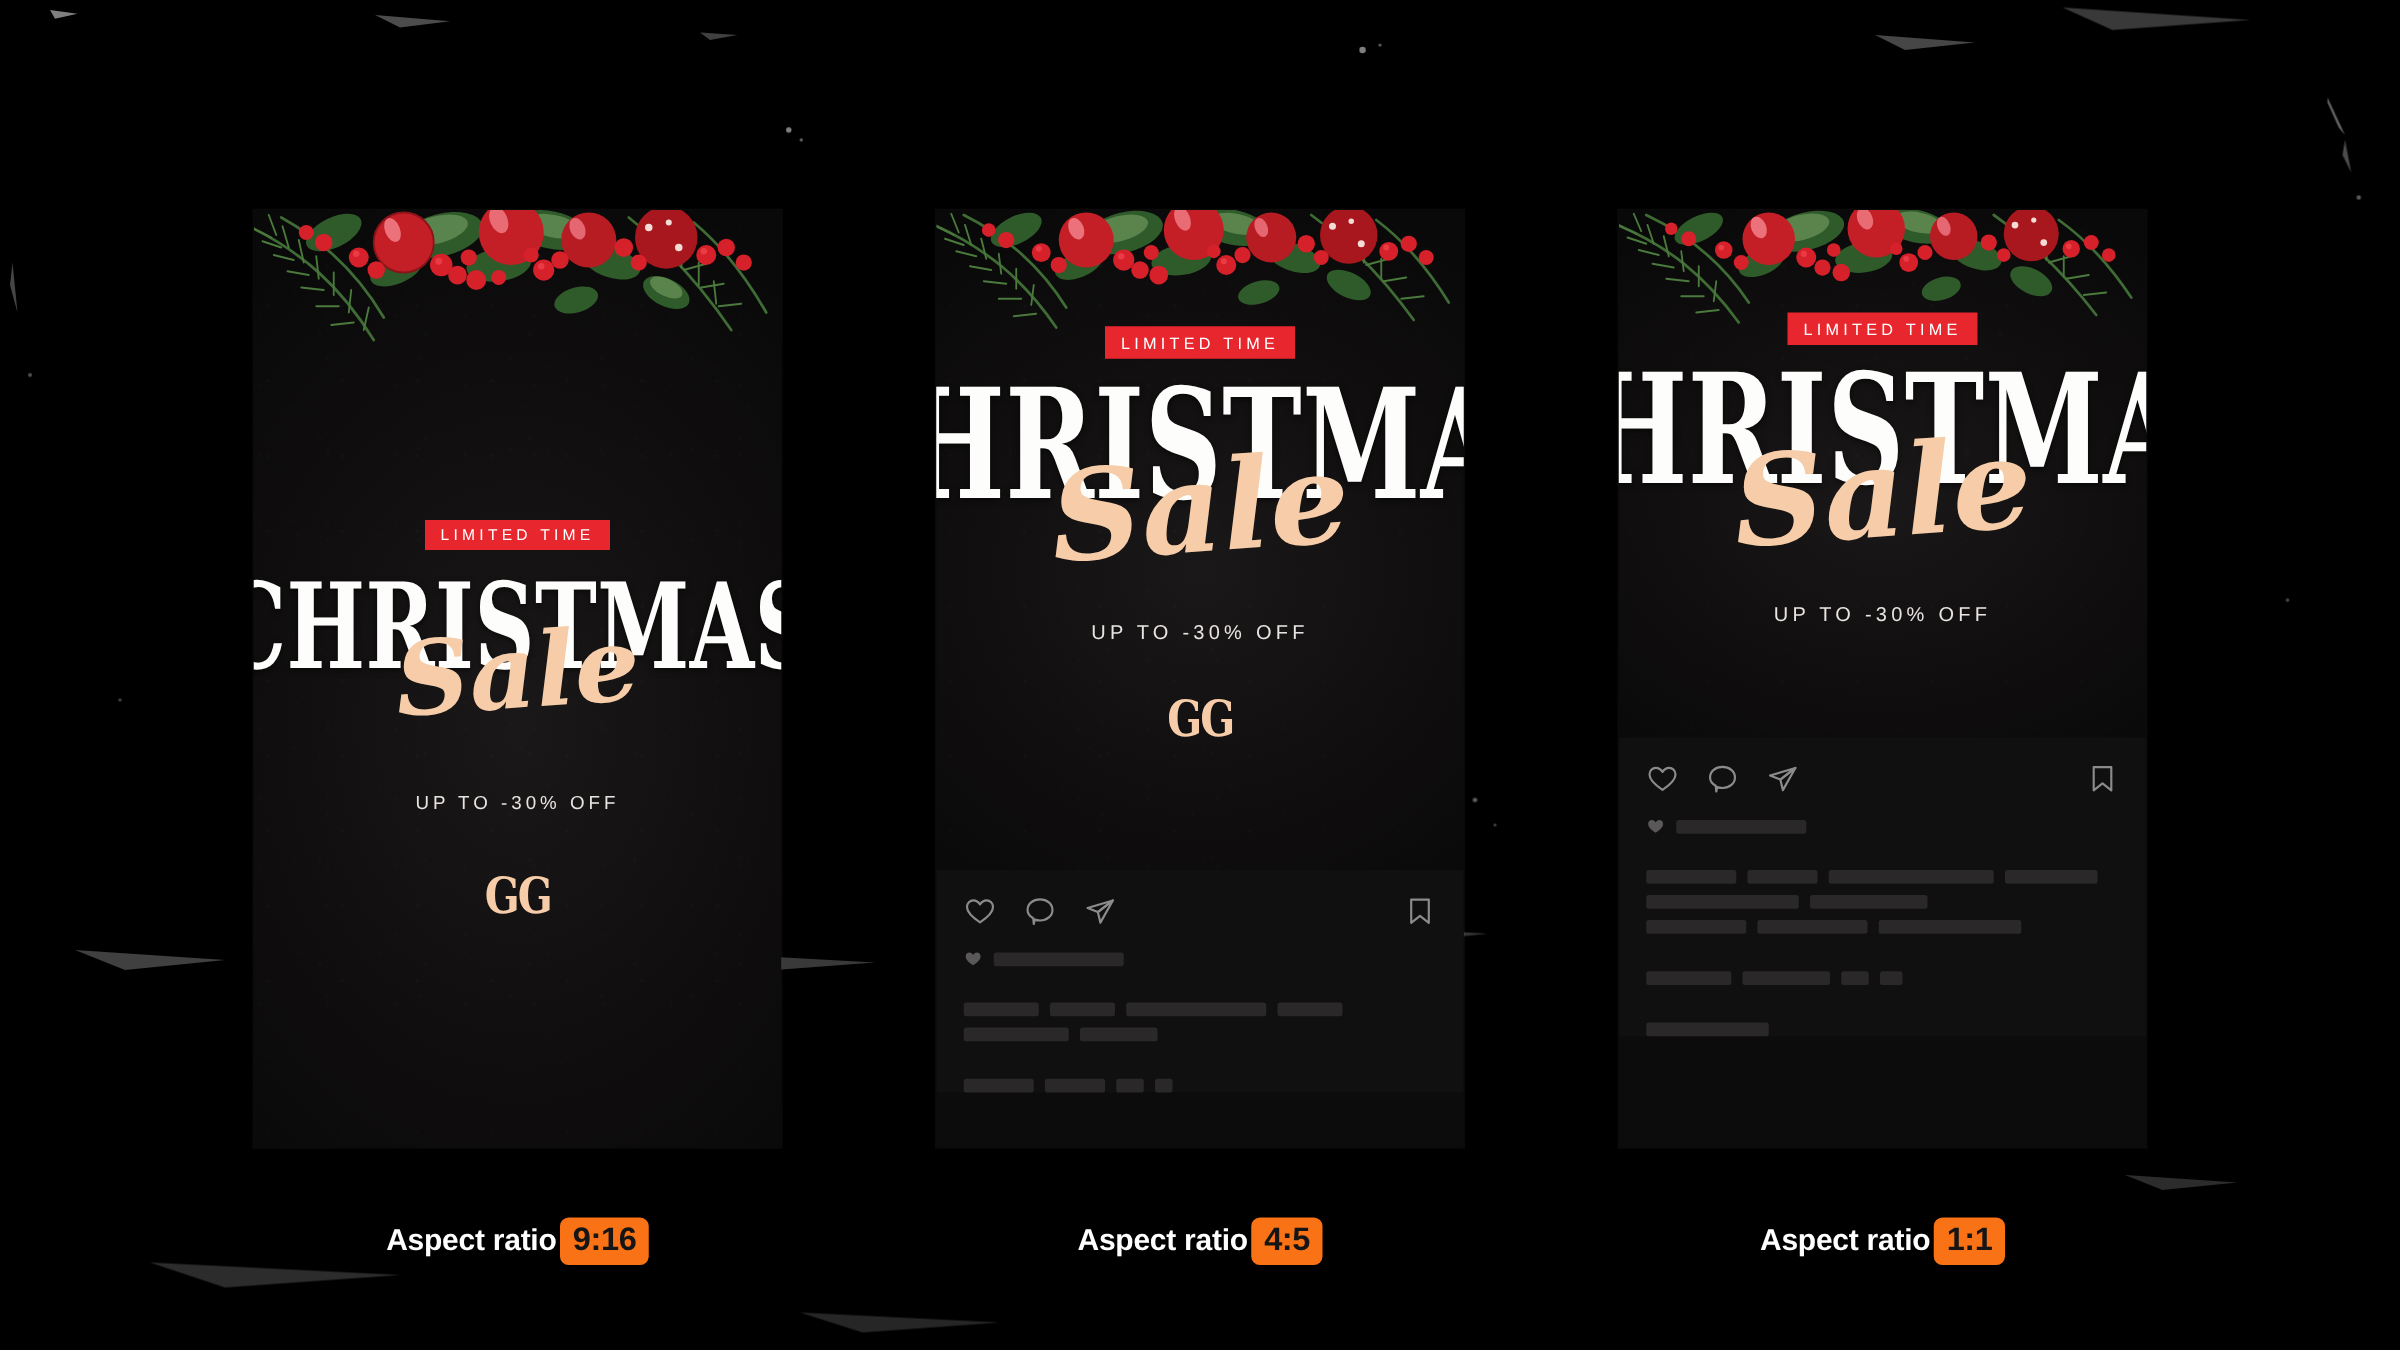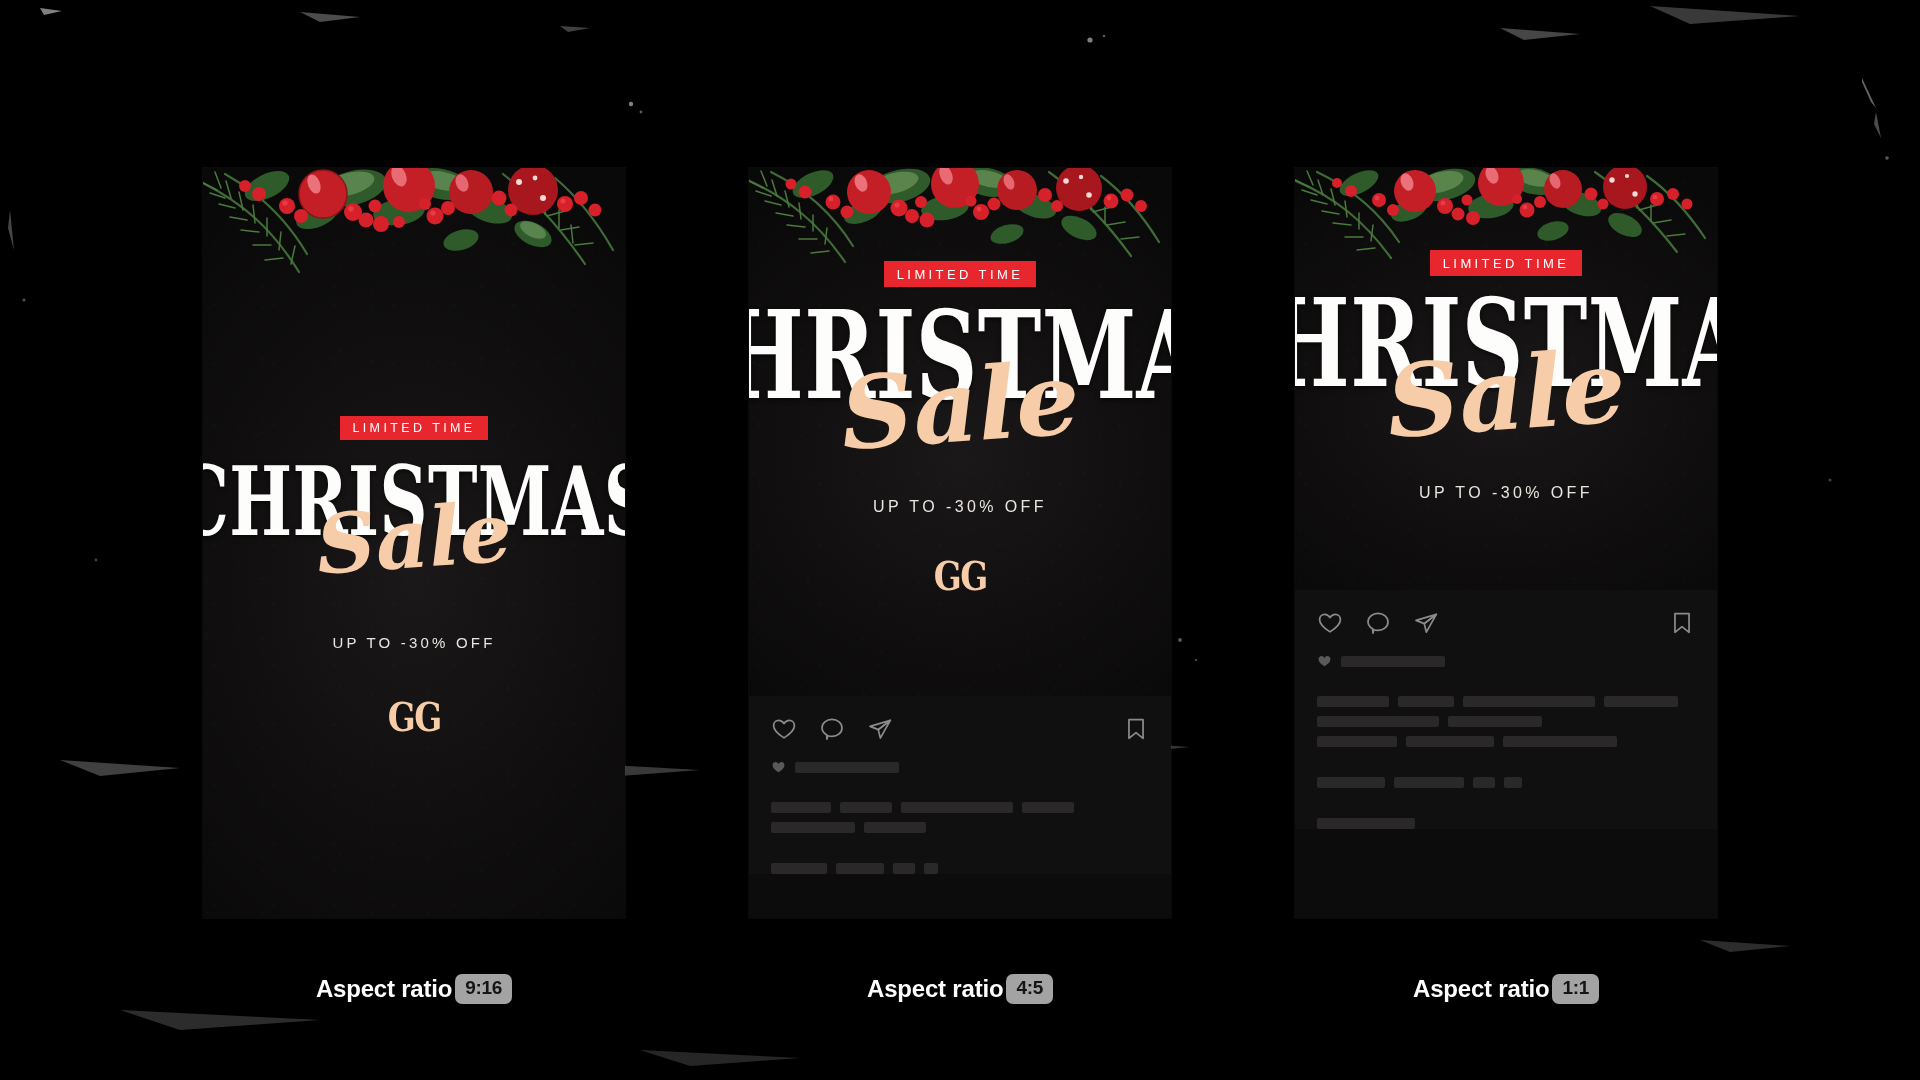--- a/index.html
+++ b/index.html
@@ -203,23 +203,23 @@
     gap: 3px;
     margin-top: 56px;
   }
   .ratio-label {
     color: #ffffff;
     font-size: 24px;
     font-weight: 700;
     letter-spacing: -.2px;
   }
   .ratio-pill {
-    background: #a3a3a3;
+    background: #f97316;
     color: #151515;
-    font-size: 19px;
+    font-size: 26px;
     font-weight: 700;
     border-radius: 7px;
     padding: 3px 10px 5px;
     line-height: 1.15;
     letter-spacing: -.3px;
   }
 </style>
 </head>
 <body>
 

